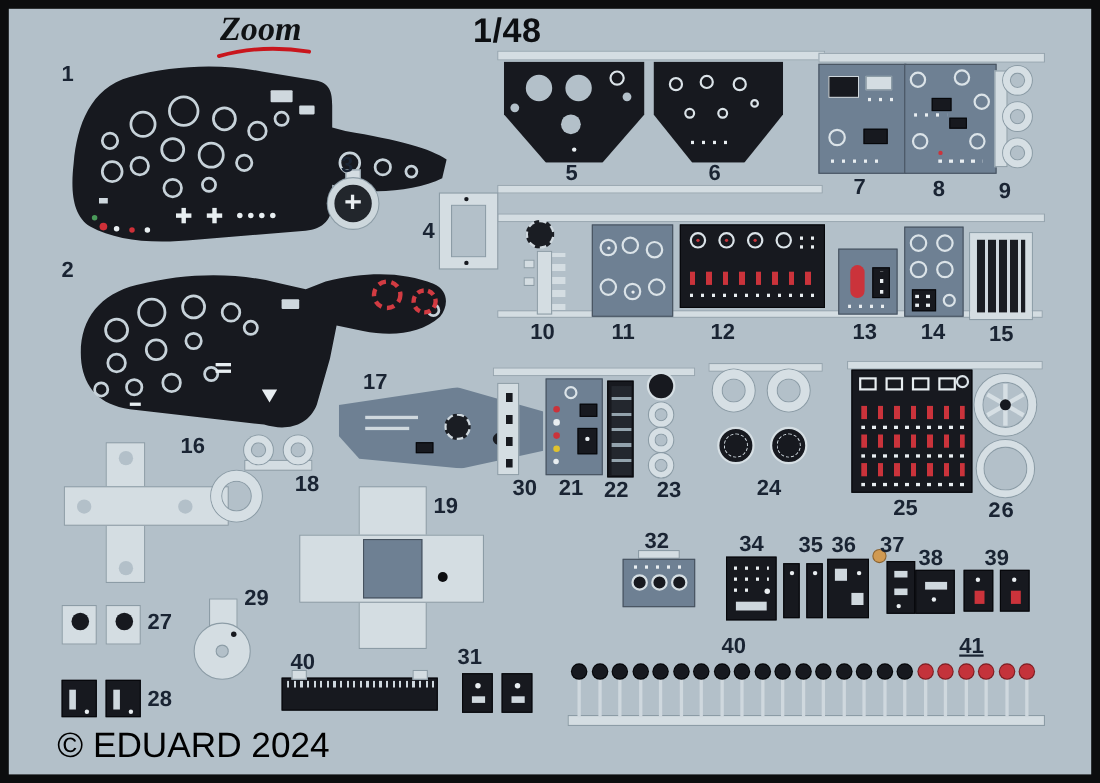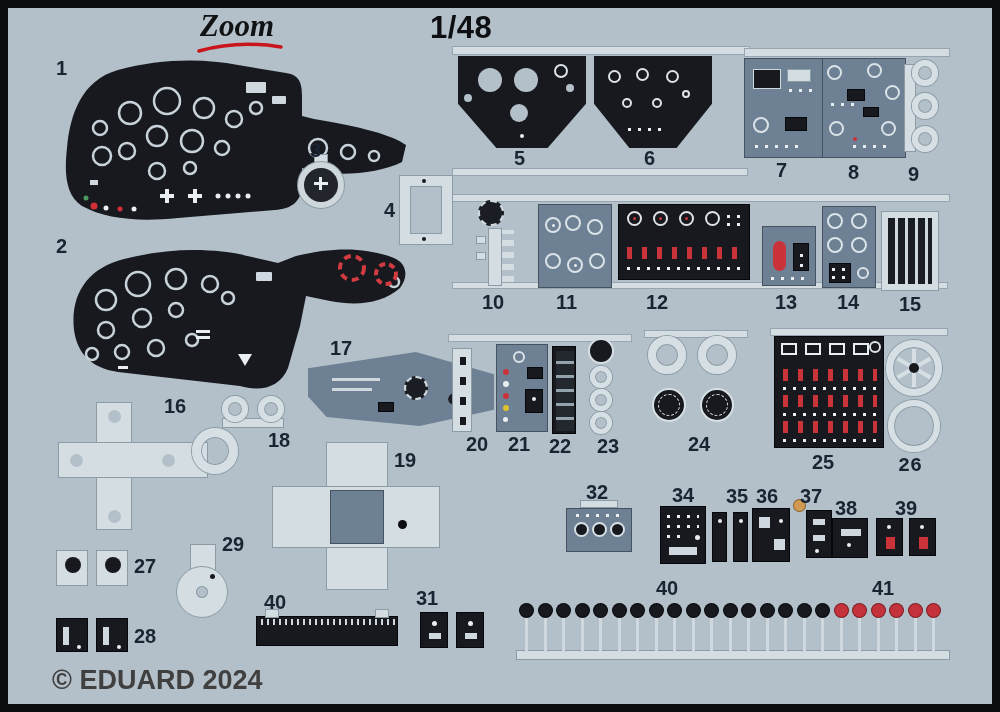--- a/index.html
+++ b/index.html
@@ -3,21 +3,21 @@
 <meta charset="utf-8">
 <style>
   *{box-sizing:border-box;margin:0;padding:0}
   body{margin:0;background:#4c535a;font-family:"Liberation Sans",sans-serif}
   .page{position:relative;width:1000px;height:712px;background:var(--sheet-background,#b3c0c9);overflow:hidden}
   .frame{position:absolute;inset:0;border:8px solid #0c0d0e;z-index:40;pointer-events:none}
   .brand{position:absolute;left:52px;top:6px;font-size:38px;font-weight:800;letter-spacing:2px;color:var(--brand-red,#c9161d)}
   .zoom{position:absolute;left:200px;top:8px;font-family:"Liberation Serif",serif;font-style:italic;font-weight:700;font-size:31px;color:#101214}
   .swoosh{position:absolute;left:196px;top:42px}
   .title{position:absolute;left:430px;right:36px;top:10px;display:flex;justify-content:space-between;align-items:baseline;font-weight:700;font-size:31px;color:#0d0f12;letter-spacing:0.5px}
-  .footer-left{position:absolute;left:52px;bottom:16px;font-size:27px;font-weight:700;color:#404040}
+  .footer-left{position:absolute;left:52px;bottom:16px;font-size:32px;font-weight:400;color:#000000}
   .footer-right{position:absolute;right:34px;bottom:16px;font-size:27px;font-weight:500;color:#18222d}
   .strip{position:absolute;background:var(--fret-light,#d4dde2);border:1px solid #96a5af;z-index:1}
   .part{position:absolute;z-index:2}
   .part-num{position:absolute;font-size:20px;font-weight:700;color:var(--label-text,#1a2433);z-index:3;line-height:1}
   .dark{background:var(--panel-dark,#17191f);border:1px solid #06070a}
   .blue{background:var(--panel-blue-gray,#6e8093);border:1px solid #46525f}
   .lite{background:var(--fret-light,#d4dde2);border:1px solid #8c9ca6}
   .abs{position:absolute}
   .ring{position:absolute;border-radius:50%}
   .r-light{border:2px solid #dbe3e8;background:transparent}
@@ -486,39 +486,39 @@
       <span class="part-num" style="left: 482px; top: 292px;">10</span>
       <span class="part-num" style="left: 556px; top: 292px;">11</span>
       <span class="part-num" style="left: 646px; top: 292px;">12</span>
       <span class="part-num" style="left: 775px; top: 292px;">13</span>
       <span class="part-num" style="left: 837px; top: 292px;">14</span>
       <span class="part-num" style="left: 899px; top: 294px;">15</span>
       <span class="part-num" style="left: 148px; top: 396px; margin-left: 16px;">16</span>
       <span class="part-num" style="left: 330px; top: 338px;">17</span>
       <span class="part-num" style="left: 268px; top: 430px;">18</span>
       <span class="part-num" style="left: 394px; top: 450px;">19</span>
-      <span class="part-num" style="left: 466px; top: 434px;">20</span>
+      <span class="part-num" style="left: 466px; top: 434px;">30</span>
       <span class="part-num" style="left: 508px; top: 434px;">21</span>
       <span class="part-num" style="left: 549px; top: 436px;">22</span>
       <span class="part-num" style="left: 597px; top: 436px;">23</span>
       <span class="part-num" style="left: 688px; top: 434px;">24</span>
       <span class="part-num" style="left: 812px; top: 452px;">25</span>
       <span class="part-num" style="left: 898px; top: 456px; font-family: Liberation Mono, monospace;">26</span>
       <span class="part-num" style="left: 134px; top: 556px;">27</span>
       <span class="part-num" style="left: 134px; top: 626px;">28</span>
       <span class="part-num" style="left: 222px; top: 534px; text-align: right;">29</span>
       <span class="part-num" style="left: 264px; top: 592px;">40</span>
       <span class="part-num" style="left: 416px; top: 588px;">31</span>
       <span class="part-num" style="left: 586px; top: 482px;">32</span>
       <span class="part-num" style="left: 672px; top: 485px;">34</span>
       <span class="part-num" style="left: 726px; top: 486px;">35</span>
       <span class="part-num" style="left: 756px; top: 486px;">36</span>
       <span class="part-num" style="left: 800px; top: 486px;">37</span>
       <span class="part-num" style="left: 835px; top: 498px;">38</span>
       <span class="part-num" style="left: 895px; top: 498px;">39</span>
       <span class="part-num" style="left: 656px; top: 578px;">40</span>
-      <span class="part-num" style="left: 872px; top: 578px;">41</span>
+      <span class="part-num" style="left: 872px; top: 578px; text-decoration: underline;">41</span>
     </div>
 
   <span class="footer-left">© EDUARD 2024</span>
 
   <div class="frame"></div>
 </div>
 
 </body></html>

